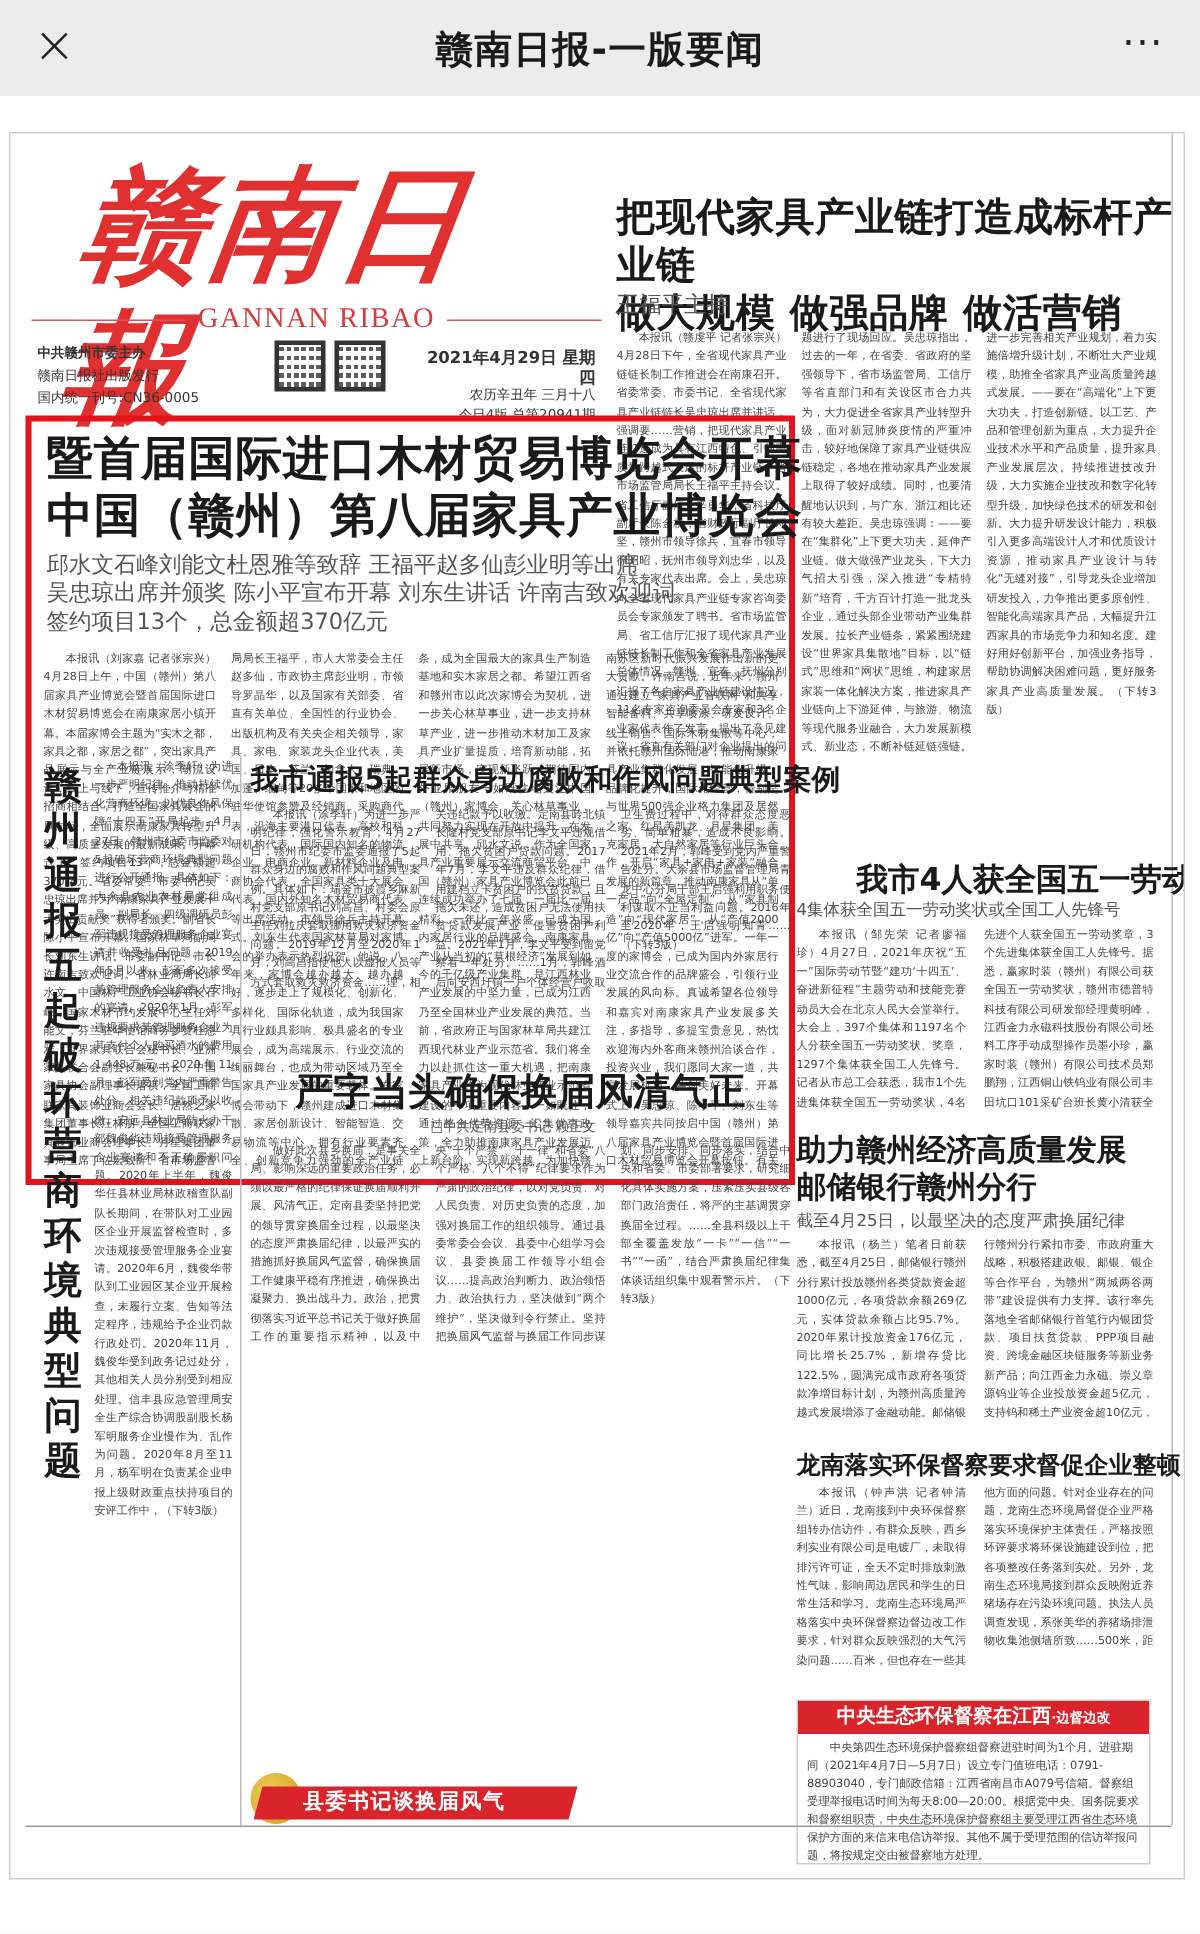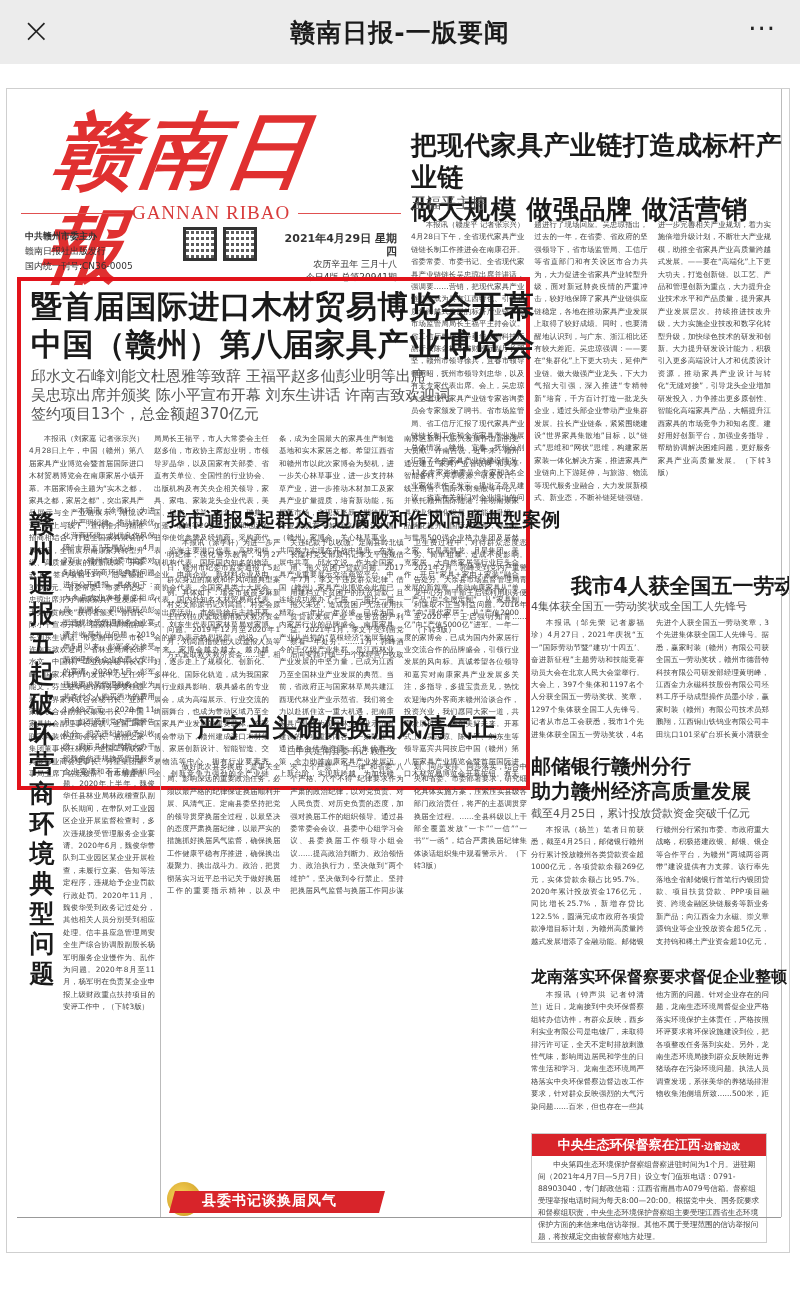--- a/index.html
+++ b/index.html
@@ -115,24 +115,24 @@
       </div>
     </div>
 
     <div class="h-section" style="left:524px; top:483px; font-size:21px;padding-left:40px;">我市4人获全国五一劳动奖章</div>
     <div class="sub-section" style="left:524px; top:510px; font-size:11px;">4集体获全国五一劳动奖状或全国工人先锋号</div>
     <div class="textcols" style="left:524px; top:528px; width:238px; height:130px; column-count:2; column-gap:12px;">
       <p>本报讯（邹先荣 记者廖福珍）4月27日，2021年庆祝“五一”国际劳动节暨“建功‘十四五’、奋进新征程”主题劳动和技能竞赛动员大会在北京人民大会堂举行。大会上，397个集体和1197名个人分获全国五一劳动奖状、奖章，1297个集体获全国工人先锋号。记者从市总工会获悉，我市1个先进集体获全国五一劳动奖状，4名先进个人获全国五一劳动奖章，3个先进集体获全国工人先锋号。据悉，赢家时装（赣州）有限公司获全国五一劳动奖状，赣州市德普特科技有限公司研发部经理黄明峰，江西金力永磁科技股份有限公司坯料工序手动成型操作员墨小珍，赢家时装（赣州）有限公司技术员郑鹏翔，江西铜山铁钨业有限公司丰田坑口101采矿台班长黄小清获全国五一劳动奖章，赣州汇利木业有限公司开料组，赣州市石城县河长办公室，江西环境工程职业学院水处理技术团队获全国工人先锋号。</p>
     </div>
 
     <div class="h-section" style="left:524px; top:665px; font-size:20px; line-height:25px;">
+      <div>助力赣州经济高质量发展</div>
       <div>邮储银行赣州分行</div>
-      <div>助力赣州经济高质量发展</div>
     </div>
-    <div class="sub-section" style="left:524px; top:717px; font-size:11px;">截至4月25日，累计投放贷款资金突破千亿元</div>
+    <div class="sub-section" style="left:524px; top:717px; font-size:11px;">截至4月25日，以最坚决的态度严肃换届纪律</div>
     <div class="textcols" style="left:524px; top:735px; width:238px; height:135px; column-count:2; column-gap:12px;">
       <p>本报讯（杨兰）笔者日前获悉，截至4月25日，邮储银行赣州分行累计投放赣州各类贷款资金超1000亿元，各项贷款余额269亿元，实体贷款余额占比95.7%。2020年累计投放资金176亿元，同比增长25.7%，新增存贷比122.5%，圆满完成市政府各项贷款净增目标计划，为赣州高质量跨越式发展增添了金融动能。邮储银行赣州分行紧扣市委、市政府重大战略，积极搭建政银、邮银、银企等合作平台，为赣州“两城两谷两带”建设提供有力支撑。该行率先落地全省邮储银行首笔行内银团贷款、项目扶贫贷款、PPP项目融资、跨境金融区块链服务等新业务新产品；向江西金力永磁、崇义章源钨业等企业投放资金超5亿元，支持钨和稀土产业资金超10亿元，发放家具企业贷款8亿元，累计向赣州重点项目和企业投放超35亿元。（下转3版）</p>
     </div>
 
     <div class="h-section" style="left:524px; top:878px; font-size:16px;">龙南落实环保督察要求督促企业整顿</div>
     <div class="textcols" style="left:524px; top:900px; width:238px; height:136px; column-count:2; column-gap:12px;">
       <p>本报讯（钟声洪 记者钟清兰）近日，龙南接到中央环保督察组转办信访件，有群众反映，西乡利实业有限公司是电镀厂，未取得排污许可证，全天不定时排放刺激性气味，影响周边居民和学生的日常生活和学习。龙南生态环境局严格落实中央环保督察边督边改工作要求，针对群众反映强烈的大气污染问题……百米，但也存在一些其他方面的问题。针对企业存在的问题，龙南生态环境局督促企业严格落实环境保护主体责任，严格按照环评要求将环保设施建设到位，把各项整改任务落到实处。另外，龙南生态环境局接到群众反映附近养猪场存在污染环境问题。执法人员调查发现，系张美华的养猪场排泄物收集池侧墙所致……500米，距离学校最近宿舍楼也有……，切实解决群众关注的难点问题。</p>
     </div>
 
     <div class="callout">

